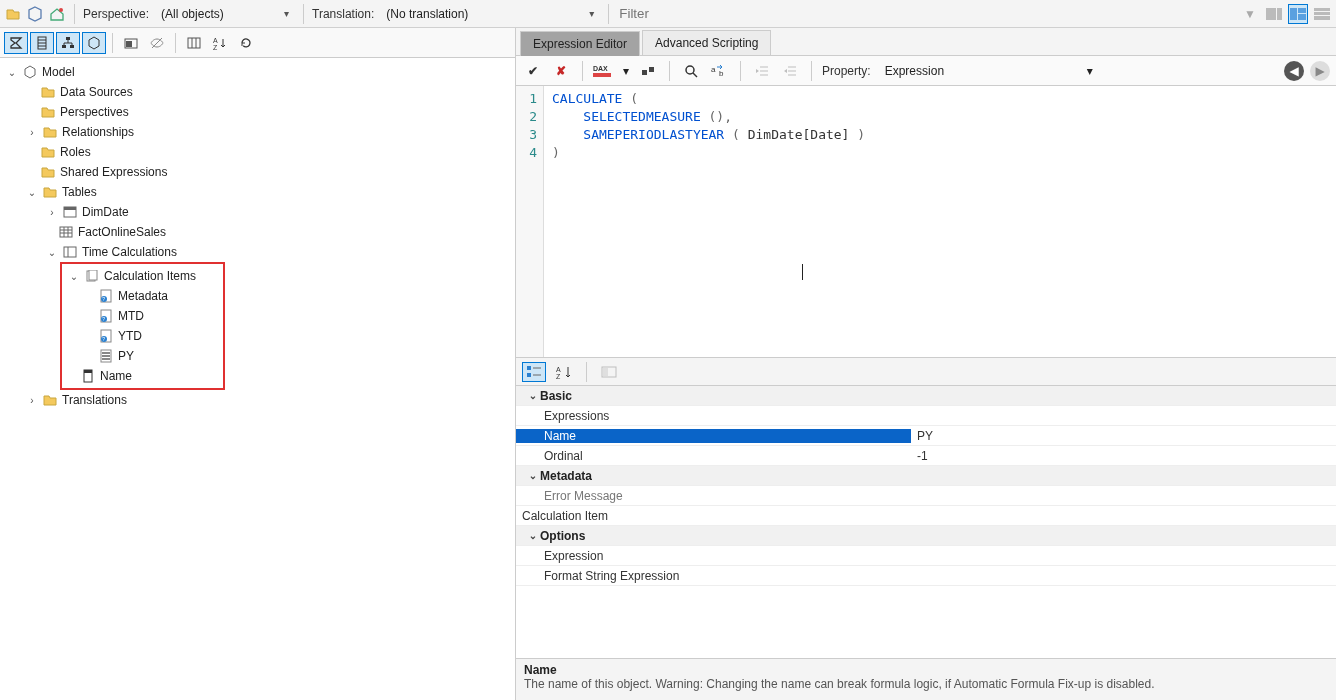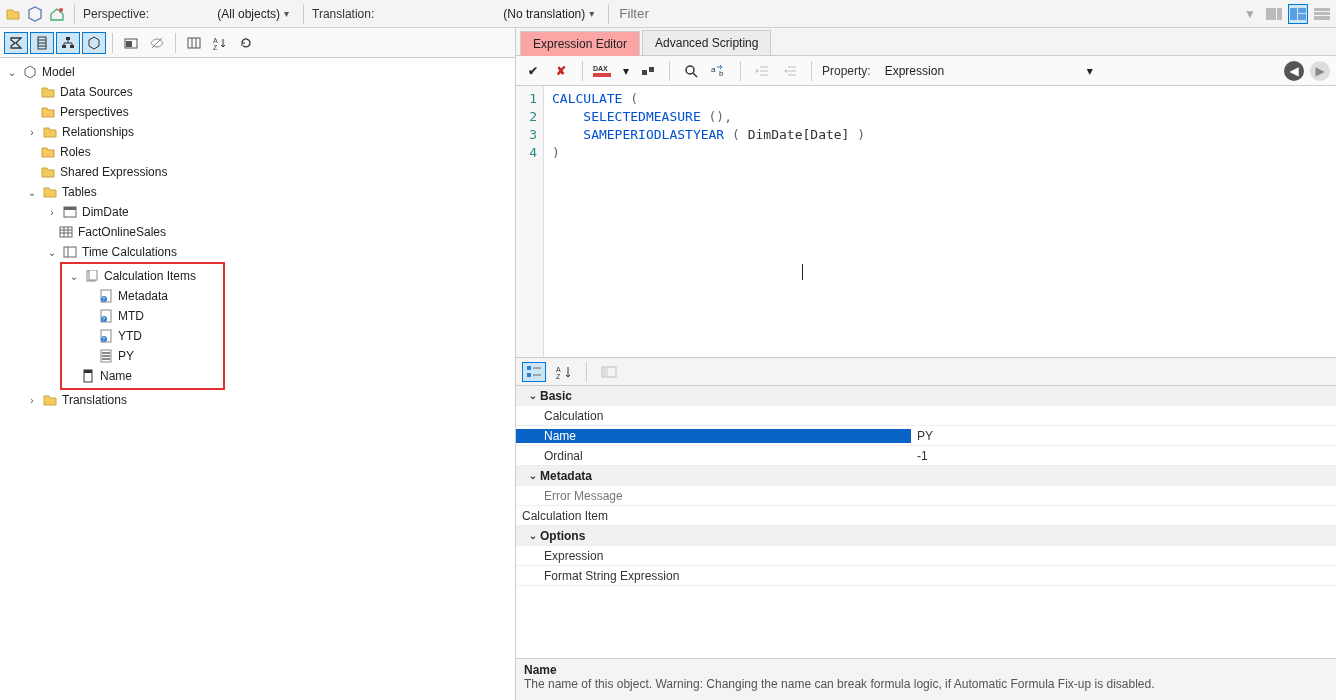--- a/index.html
+++ b/index.html
@@ -27,21 +27,21 @@
   }
   .sep { width:1px; height:20px; background:#ccc; margin:0 4px; }
   .label { color:#333; margin-right:2px; }
   .combo {
     display: inline-flex; align-items: center;
     min-width: 140px; height: 20px;
     padding: 0 6px;
     cursor: pointer;
     gap: 4px;
   }
-  .combo .val { flex: 1; text-align: right; }
+  .combo .val { flex: 1; }
   .combo .chev { font-size:10px; color:#555; }
   input.filter {
     border: none; outline: none; background: transparent;
     height: 20px; width: 200px; color:#888;
   }
   .top-right-icons { margin-left:auto; display:flex; gap:4px; }
   .top-right-icons .tb-icon { width:20px; height:20px; }
   .selected-blue { border:1px solid #0078d4; background:#cde6f7; }
 
   .main {
@@ -101,21 +101,21 @@
   .tab {
     padding:5px 12px;
     border:1px solid #ccc;
     border-bottom:none;
     background:#ececec;
     margin-right:2px;
     cursor:pointer;
     font-size:12px;
   }
   .tab.active {
-    background:#fca5a5;
+    background:#a3a3a3;
     position:relative; top:1px;
   }
   .editor-toolbar {
     display:flex; align-items:center;
     height:30px;
     border-bottom:1px solid #ccc;
     padding:0 6px; gap:6px;
     background:#fafafa;
   }
   .editor-toolbar .et-btn {
@@ -619,21 +619,21 @@
           </svg>
       </span>
     </div>
 
     <div class="prop-grid">
       <div class="pg-row pg-cat">
         <span class="exp2">⌄</span>
         <span>Basic</span>
       </div>
       <div class="pg-row">
-        <div class="pg-key">Calculation</div>
+        <div class="pg-key">Expressions</div>
         <div class="pg-val"></div>
       </div>
       <div class="pg-row pg-selected">
         <div class="pg-key">Name</div>
         <div class="pg-val">PY</div>
       </div>
       <div class="pg-row">
         <div class="pg-key">Ordinal</div>
         <div class="pg-val">-1</div>
       </div>

